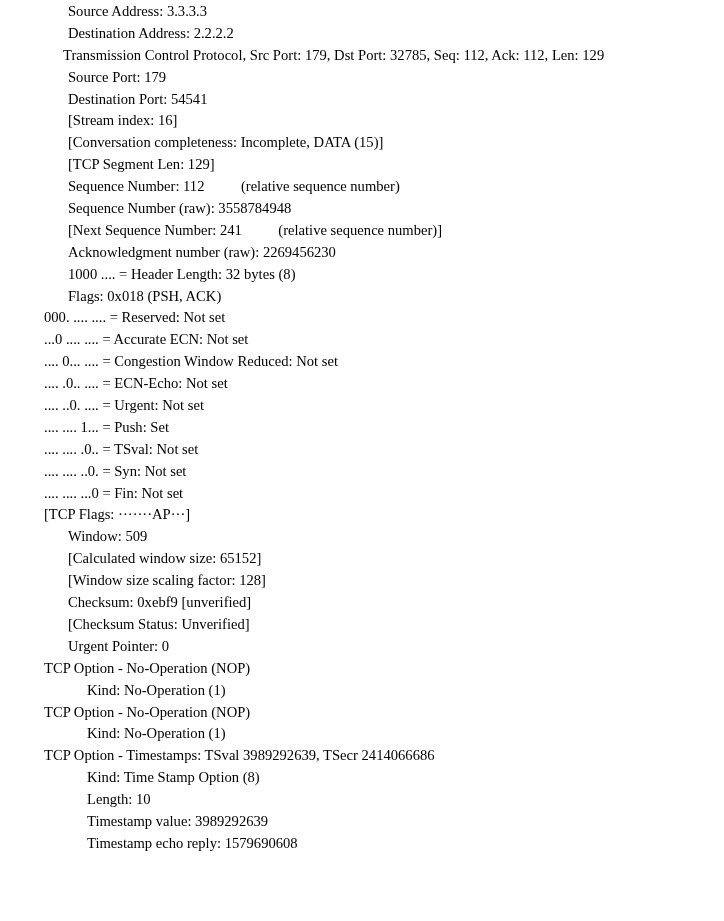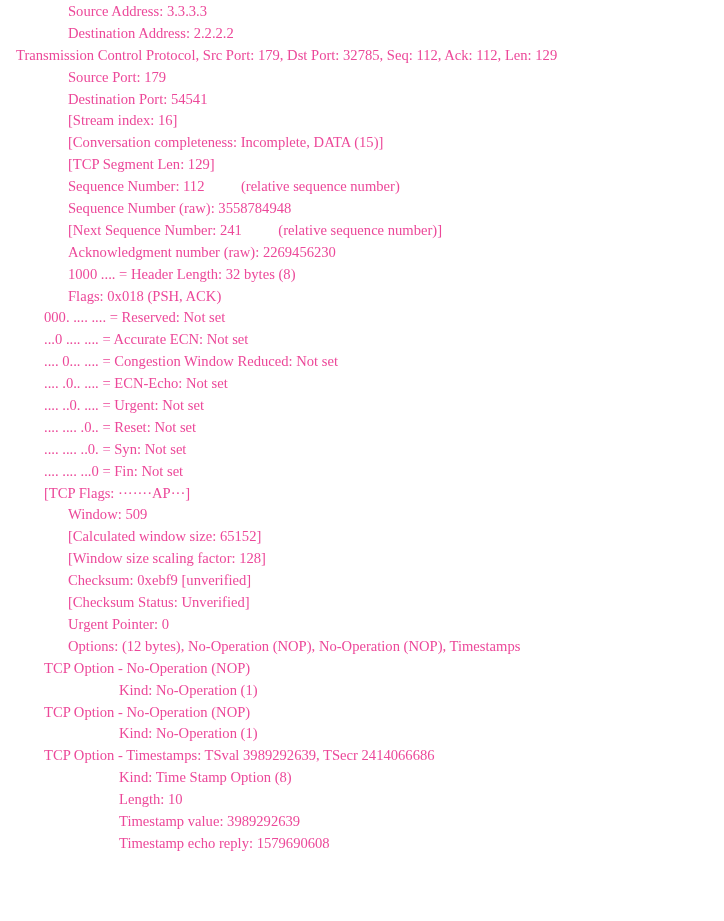--- a/index.html
+++ b/index.html
@@ -16,60 +16,60 @@
     font-family: "Liberation Serif", "DejaVu Serif", serif;
     font-size: 14.6px;
     line-height: 21.9px;
     padding-top: 1px;
     box-sizing: border-box;
   }
   .line {
     white-space: pre;
     height: 21.9px;
   }
-  .in0 { padding-left: 16px; }
+  .in0 { padding-left: 63px; }
   .in1 { padding-left: 68px; }
   .in2 { padding-left: 44px; }
-  .in3 { padding-left: 119px; }
+  .in3 { padding-left: 87px; }
 </style>
 </head>
 <body style="background: rgb(255, 255, 255);">
 
-<main class="page" style="color: #ec4899; font-family: Liberation Serif, serif;">
+<main class="page" style="color: #000000; font-family: Liberation Serif, serif;">
   <div id="packet-lines">
       <div class="line in1">Source Address: 3.3.3.3</div>
       <div class="line in1">Destination Address: 2.2.2.2</div>
       <div class="line in0">Transmission Control Protocol, Src Port: 179, Dst Port: 32785, Seq: 112, Ack: 112, Len: 129</div>
       <div class="line in1">Source Port: 179</div>
       <div class="line in1">Destination Port: 54541</div>
       <div class="line in1">[Stream index: 16]</div>
       <div class="line in1">[Conversation completeness: Incomplete, DATA (15)]</div>
       <div class="line in1">[TCP Segment Len: 129]</div>
       <div class="line in1">Sequence Number: 112          (relative sequence number)</div>
       <div class="line in1">Sequence Number (raw): 3558784948</div>
       <div class="line in1">[Next Sequence Number: 241          (relative sequence number)]</div>
       <div class="line in1">Acknowledgment number (raw): 2269456230</div>
       <div class="line in1">1000 .... = Header Length: 32 bytes (8)</div>
       <div class="line in1">Flags: 0x018 (PSH, ACK)</div>
       <div class="line in2">000. .... .... = Reserved: Not set</div>
       <div class="line in2">...0 .... .... = Accurate ECN: Not set</div>
       <div class="line in2">.... 0... .... = Congestion Window Reduced: Not set</div>
       <div class="line in2">.... .0.. .... = ECN-Echo: Not set</div>
       <div class="line in2">.... ..0. .... = Urgent: Not set</div>
-      <div class="line in2">.... .... .0.. = Reset: Not set</div>
+      <div class="line in2">.... .... 1... = Push: Set</div>
+      <div class="line in2">.... .... .0.. = TSval: Not set</div>
       <div class="line in2">.... .... ..0. = Syn: Not set</div>
       <div class="line in2">.... .... ...0 = Fin: Not set</div>
       <div class="line in2">[TCP Flags: ·······AP···]</div>
       <div class="line in1">Window: 509</div>
       <div class="line in1">[Calculated window size: 65152]</div>
       <div class="line in1">[Window size scaling factor: 128]</div>
       <div class="line in1">Checksum: 0xebf9 [unverified]</div>
       <div class="line in1">[Checksum Status: Unverified]</div>
       <div class="line in1">Urgent Pointer: 0</div>
-      <div class="line in1">Options: (12 bytes), No-Operation (NOP), No-Operation (NOP), Timestamps</div>
       <div class="line in2">TCP Option - No-Operation (NOP)</div>
       <div class="line in3">Kind: No-Operation (1)</div>
       <div class="line in2">TCP Option - No-Operation (NOP)</div>
       <div class="line in3">Kind: No-Operation (1)</div>
       <div class="line in2">TCP Option - Timestamps: TSval 3989292639, TSecr 2414066686</div>
       <div class="line in3">Kind: Time Stamp Option (8)</div>
       <div class="line in3">Length: 10</div>
       <div class="line in3">Timestamp value: 3989292639</div>
       <div class="line in3">Timestamp echo reply: 1579690608</div>
     </div>

